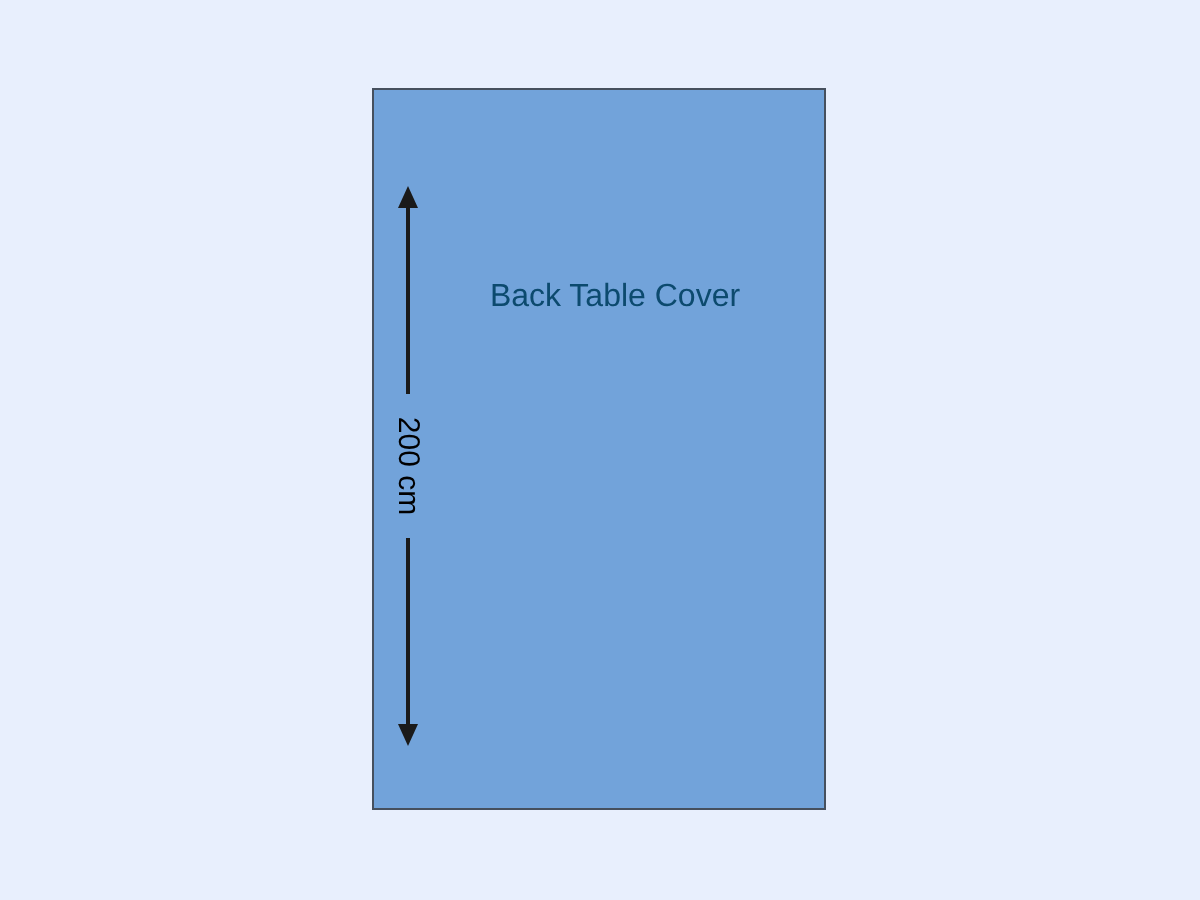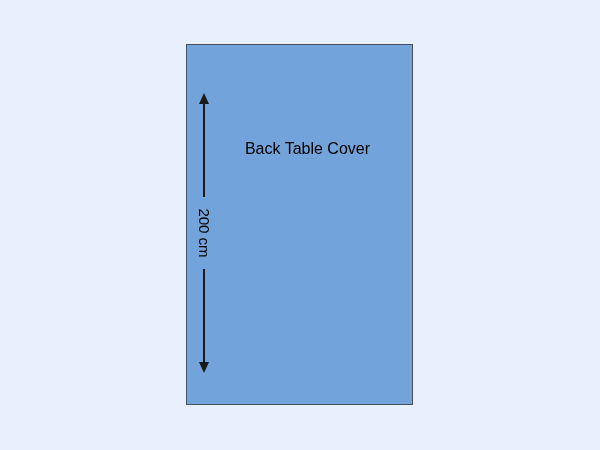--- a/index.html
+++ b/index.html
@@ -24,21 +24,21 @@
     background: #72a3da;
     border: 1px solid #46505e;
   }
   .cover-title {
     position: absolute;
     top: 95px;
     left: 16px;
     right: 0;
     text-align: center;
     font-size: 16px;
-    color: #000000;
+    color: #0c4a6e;
     white-space: nowrap;
   }
   .dim-arrow {
     position: absolute;
     left: 9px;   
     top: 48px;
     height: 280px;
     width: 16px;
     display: flex;
     flex-direction: column;

